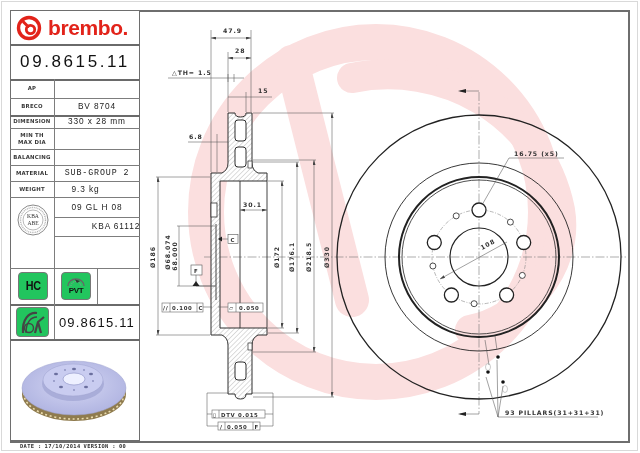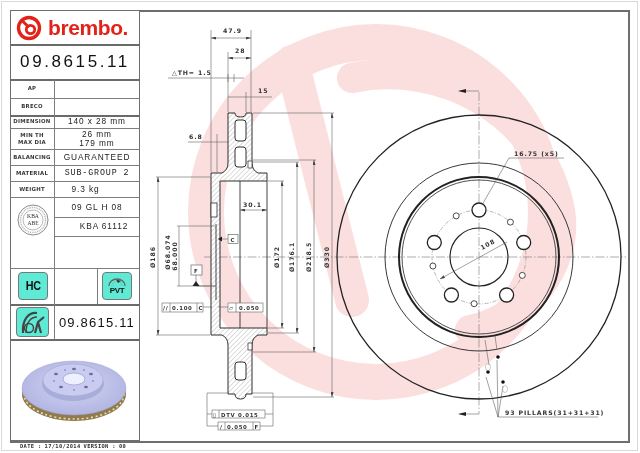--- a/index.html
+++ b/index.html
@@ -11,21 +11,21 @@
 .panel{position:absolute;left:10px;top:10px;width:130px;height:431px;border:1.5px solid #6e6e6e;background:#fff;}
 .hl{position:absolute;height:1px;background:#7d7d7d;}
 .hl.thick{height:1.6px;background:#6a6a6a;}
 .vl{position:absolute;width:1px;background:#7d7d7d;}
 .cell{position:absolute;display:flex;flex-direction:column;align-items:center;justify-content:center;text-align:right;white-space:nowrap;}
 .lbl{font-size:5.4px;font-weight:bold;color:#3a3a3a;letter-spacing:0.25px;line-height:7px;}
 .val{font-family:"Liberation Sans",sans-serif;font-size:8.3px;color:#222;letter-spacing:0.9px;line-height:8.5px;}
 .pn-big{font-family:"Liberation Sans",sans-serif;font-size:17px;letter-spacing:2.6px;color:#111;}
 .pn-mid{font-family:"Liberation Sans",sans-serif;font-size:13px;letter-spacing:1.2px;color:#111;}
 .brand-text{font-family:"Liberation Sans",sans-serif;font-weight:bold;font-size:21px;color:#e2231a;letter-spacing:-0.4px;line-height:21px;}
-.badge-box{position:absolute;border:1.3px solid #777;border-radius:4px;background:#5eead4;display:flex;align-items:center;justify-content:center;}
+.badge-box{position:absolute;border:1.3px solid #777;border-radius:4px;background:#22c55e;display:flex;align-items:center;justify-content:center;}
 .hc-text{font-family:"Liberation Sans",sans-serif;font-weight:bold;font-size:12px;letter-spacing:-0.5px;color:#111;transform:scaleX(0.9);}
 .footer{position:absolute;left:20px;top:443px;font-family:"DejaVu Sans Mono",monospace;font-weight:bold;font-size:5.4px;letter-spacing:0.35px;color:#333;white-space:nowrap;}
 .footer span{margin-right:3px;}
 svg text{font-family:"DejaVu Sans",sans-serif;font-weight:bold;fill:#333;}
 .dim{font-size:6.2px;letter-spacing:0.9px;}
 .dimS{font-size:5.4px;letter-spacing:0.7px;}
 </style>
 </head>
 <body>
 
@@ -262,60 +262,56 @@
     <span class="brand-text" style="margin-left:3px;">brembo.</span>
   </div>
 
   <div class="cell" style="left:11px;top:45px;width:128px;height:34px;">
     <span class="pn-big">09.8615.11</span>
   </div>
 
   <div class="cell lbl" style="left:10px;top:79px;width:44px;height:19px;">AP</div>
 
   <div class="cell lbl" style="left:10px;top:98px;width:44px;height:17px;">BRECO</div>
+  <div class="cell val" style="left:54px;top:98px;width:86px;height:17px;">BV 8704</div>
 
   <div class="cell lbl" style="left:10px;top:115px;width:44px;height:13px;">DIMENSION</div>
-  <div class="cell val" style="left:54px;top:115px;width:86px;height:13px;">140 x 28 mm</div>
+  <div class="cell val" style="left:54px;top:115px;width:86px;height:13px;">330 x 28 mm</div>
 
   <div class="cell" style="left:10px;top:128px;width:44px;height:21px;">
     <span class="lbl">MIN TH</span>
     <span class="lbl">MAX DIA</span>
   </div>
-  <div class="cell" style="left:54px;top:128px;width:86px;height:21px;">
-    <span class="val">26 mm</span>
-    <span class="val">179 mm</span>
-  </div>
 
   <div class="cell lbl" style="left:10px;top:149px;width:44px;height:16px;">BALANCING</div>
-  <div class="cell val" style="left:54px;top:149px;width:86px;height:16px;">GUARANTEED</div>
 
   <div class="cell lbl" style="left:10px;top:165px;width:44px;height:16px;">MATERIAL</div>
   <div class="cell val" style="left:54px;top:165px;width:86px;height:16px;font-family:Liberation Mono, monospace;">SUB-GROUP 2</div>
 
   <div class="cell lbl" style="left:10px;top:181px;width:44px;height:16px;">WEIGHT</div>
   <div class="cell val" style="left:54px;top:181px;width:63px;height:16px;">9.3 kg</div>
 
   <div style="position:absolute;left:17px;top:204px;width:32px;height:32px;">
     <svg width="32" height="32" viewBox="0 0 32 32" style="position:absolute;left:0;top:0;">
       <circle cx="16" cy="16" r="15" fill="#fff" stroke="#8a8a8a" stroke-width="1"></circle>
       <circle cx="16" cy="16" r="12.5" fill="none" stroke="#b5b5b5" stroke-width="1.4" stroke-dasharray="1 0.8"></circle>
       <circle cx="16" cy="16" r="10" fill="none" stroke="#8a8a8a" stroke-width="0.6"></circle>
     </svg>
     <div style="position:absolute;left:0;top:9px;width:32px;text-align:center;font-family:'Liberation Serif',serif;font-size:5.6px;line-height:6.5px;color:#333;">
       <div>KBA</div>
       <div>ABE</div>
     </div>
   </div>
   <div class="cell val" style="left:54px;top:197px;width:86px;height:20px;">09 GL H 08</div>
-  <div class="cell val" style="left:38px;top:217px;width:92px;height:19px;padding-left:40px;">KBA 61112</div>
+  <div class="cell val" style="left:50px;top:217px;width:92px;height:19px;padding-left:40px;">KBA 61112</div>
 
   <div class="badge-box" style="left:18px;top:272px;width:30px;height:28px;">
     <span class="hc-text">HC</span>
   </div>
-  <div class="badge-box" style="left:61px;top:272px;width:30px;height:28px;flex-direction:column;margin-left:41px;">
+  <div class="badge-box" style="left:61px;top:272px;width:30px;height:28px;flex-direction:column;">
     <svg width="20" height="8" viewBox="0 0 20 8">
       <path d="M2,8 A8,7 0 0 1 18,8" fill="none" stroke="#666" stroke-width="1.4"></path>
       <path d="M5,8 A5,4.5 0 0 1 15,8" fill="none" stroke="#999" stroke-width="1" stroke-dasharray="1 1"></path>
       <path d="M9,1.5 L14,3 L11,5 z" fill="#333"></path>
     </svg>
     <span style="font-family:'Liberation Sans',sans-serif;font-weight:bold;font-size:8px;letter-spacing:-0.3px;line-height:9px;">PVT</span>
   </div>
 
   <div class="badge-box" style="left:16px;top:307px;width:33px;height:30px;">
     <svg width="28" height="26" viewBox="0 0 28 26">

